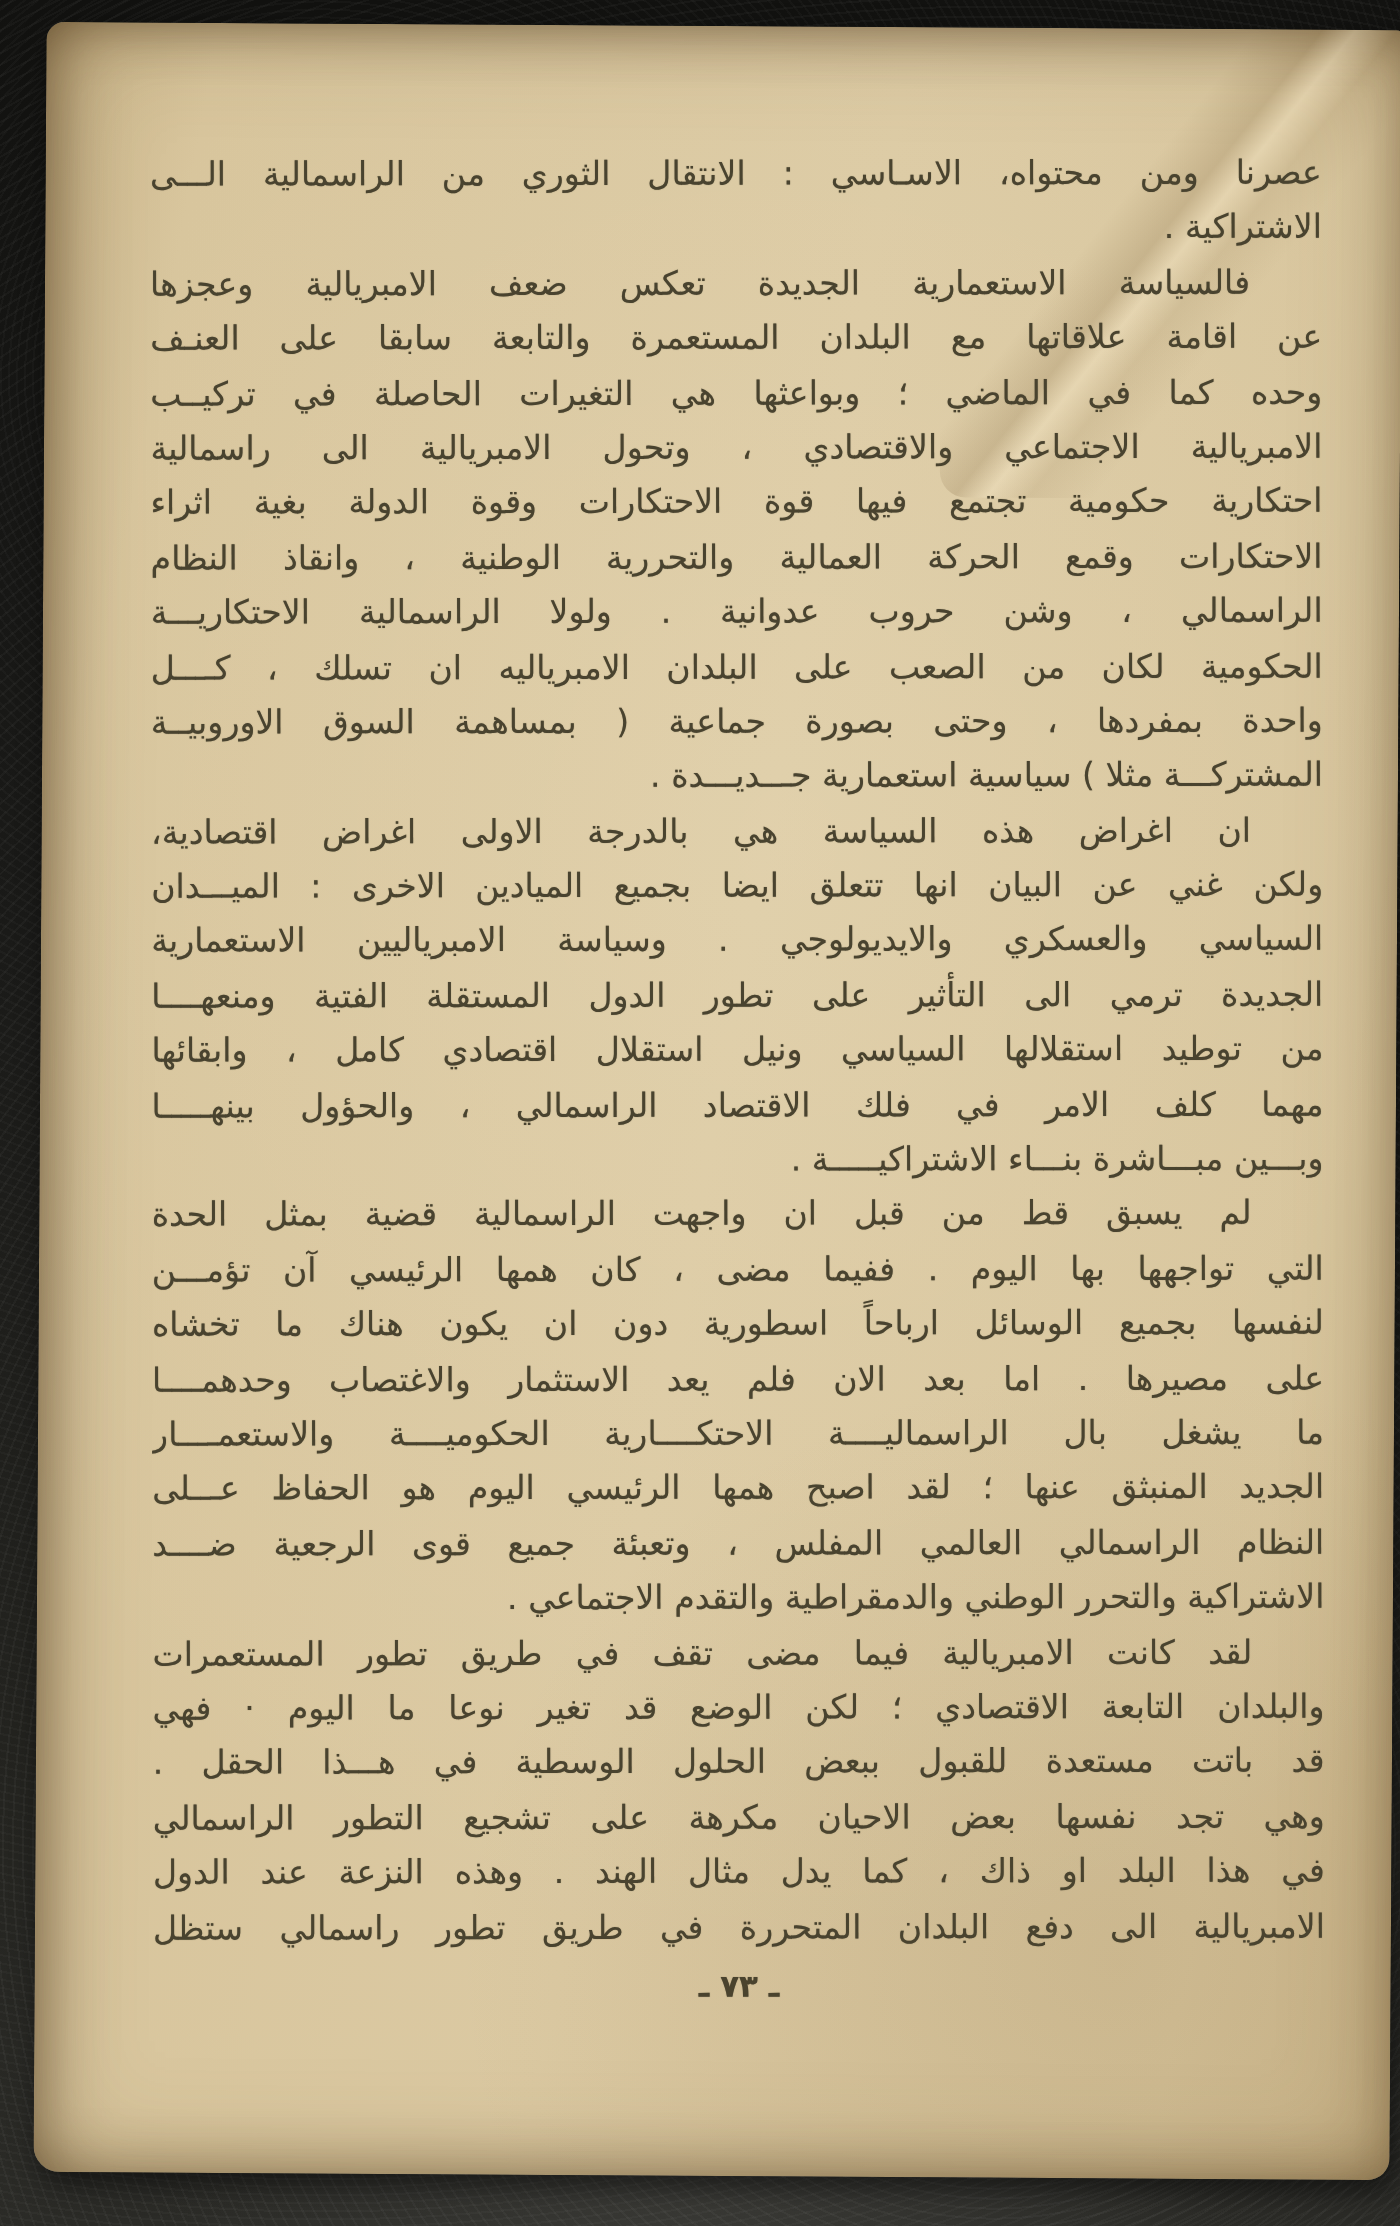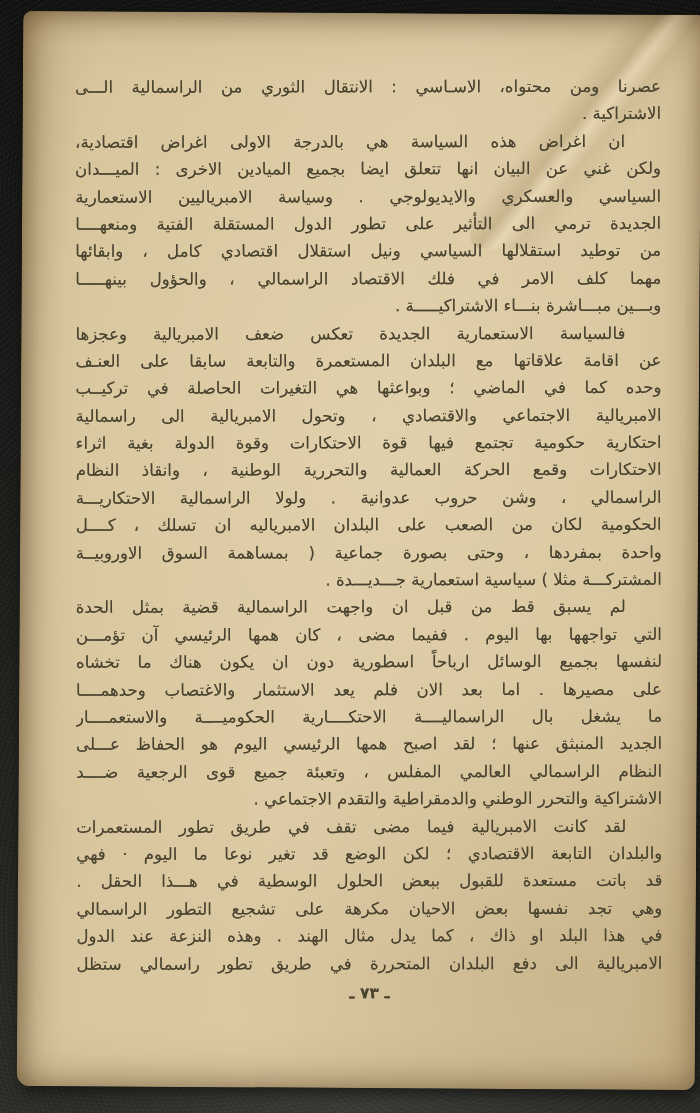--- a/index.html
+++ b/index.html
@@ -77,39 +77,39 @@
 <div class="scan">
   <div class="paper">
     <div class="crease"></div>
     <div class="text-block">
       <div id="paragraphs">
           <div class="paragraph">
             <div class="text-line">عصرنا ومن محتواه، الاسـاسي : الانتقال الثوري من الراسمالية الـــى</div>
             <div class="text-line short-end">الاشتراكية .</div>
           </div>
           <div class="paragraph">
-            <div class="text-line indent">ان اغراض هذه السياسة هي بالدرجة الاولى اغراض اقتصادية،</div>
-            <div class="text-line">ولكن غني عن البيان انها تتعلق ايضا بجميع الميادين الاخرى : الميـــدان</div>
-            <div class="text-line">السياسي والعسكري والايديولوجي . وسياسة الامبرياليين الاستعمارية</div>
-            <div class="text-line">الجديدة ترمي الى التأثير على تطور الدول المستقلة الفتية ومنعهــــا</div>
-            <div class="text-line">من توطيد استقلالها السياسي ونيل استقلال اقتصادي كامل ، وابقائها</div>
-            <div class="text-line">مهما كلف الامر في فلك الاقتصاد الراسمالي ، والحؤول بينهـــــا</div>
-            <div class="text-line short-end">وبـــين مبـــاشرة بنـــاء الاشتراكيـــــة .</div>
-          </div>
-          <div class="paragraph">
             <div class="text-line indent">فالسياسة الاستعمارية الجديدة تعكس ضعف الامبريالية وعجزها</div>
             <div class="text-line">عن اقامة علاقاتها مع البلدان المستعمرة والتابعة سابقا على العنـف</div>
             <div class="text-line">وحده كما في الماضي ؛ وبواعثها هي التغيرات الحاصلة في تركيــب</div>
             <div class="text-line">الامبريالية الاجتماعي والاقتصادي ، وتحول الامبريالية الى راسمالية</div>
             <div class="text-line">احتكارية حكومية تجتمع فيها قوة الاحتكارات وقوة الدولة بغية اثراء</div>
             <div class="text-line">الاحتكارات وقمع الحركة العمالية والتحررية الوطنية ، وانقاذ النظام</div>
             <div class="text-line">الراسمالي ، وشن حروب عدوانية . ولولا الراسمالية الاحتكاريـــة</div>
             <div class="text-line">الحكومية لكان من الصعب على البلدان الامبرياليه ان تسلك ، كــــل</div>
             <div class="text-line">واحدة بمفردها ، وحتى بصورة جماعية ( بمساهمة السوق الاوروبيــة</div>
             <div class="text-line short-end">المشتركـــة مثلا ) سياسية استعمارية جـــديـــدة .</div>
+          </div>
+          <div class="paragraph">
+            <div class="text-line indent">ان اغراض هذه السياسة هي بالدرجة الاولى اغراض اقتصادية،</div>
+            <div class="text-line">ولكن غني عن البيان انها تتعلق ايضا بجميع الميادين الاخرى : الميـــدان</div>
+            <div class="text-line">السياسي والعسكري والايديولوجي . وسياسة الامبرياليين الاستعمارية</div>
+            <div class="text-line">الجديدة ترمي الى التأثير على تطور الدول المستقلة الفتية ومنعهــــا</div>
+            <div class="text-line">من توطيد استقلالها السياسي ونيل استقلال اقتصادي كامل ، وابقائها</div>
+            <div class="text-line">مهما كلف الامر في فلك الاقتصاد الراسمالي ، والحؤول بينهـــــا</div>
+            <div class="text-line short-end">وبـــين مبـــاشرة بنـــاء الاشتراكيـــــة .</div>
           </div>
           <div class="paragraph">
             <div class="text-line indent">لم يسبق قط من قبل ان واجهت الراسمالية قضية بمثل الحدة</div>
             <div class="text-line">التي تواجهها بها اليوم .  ففيما مضى ، كان همها الرئيسي آن تؤمـــن</div>
             <div class="text-line">لنفسها بجميع الوسائل ارباحاً اسطورية دون ان يكون هناك ما تخشاه</div>
             <div class="text-line">على مصيرها . اما بعد الان فلم يعد الاستثمار والاغتصاب وحدهمــــا</div>
             <div class="text-line">ما يشغل بال الراسماليــــة الاحتكــــارية الحكوميــــة والاستعمــــار</div>
             <div class="text-line">الجديد المنبثق عنها ؛ لقد اصبح همها الرئيسي اليوم هو الحفاظ عـــلى</div>
             <div class="text-line">النظام الراسمالي العالمي المفلس ، وتعبئة جميع قوى الرجعية ضــــد</div>
             <div class="text-line short-end">الاشتراكية والتحرر الوطني والدمقراطية والتقدم الاجتماعي .</div>

